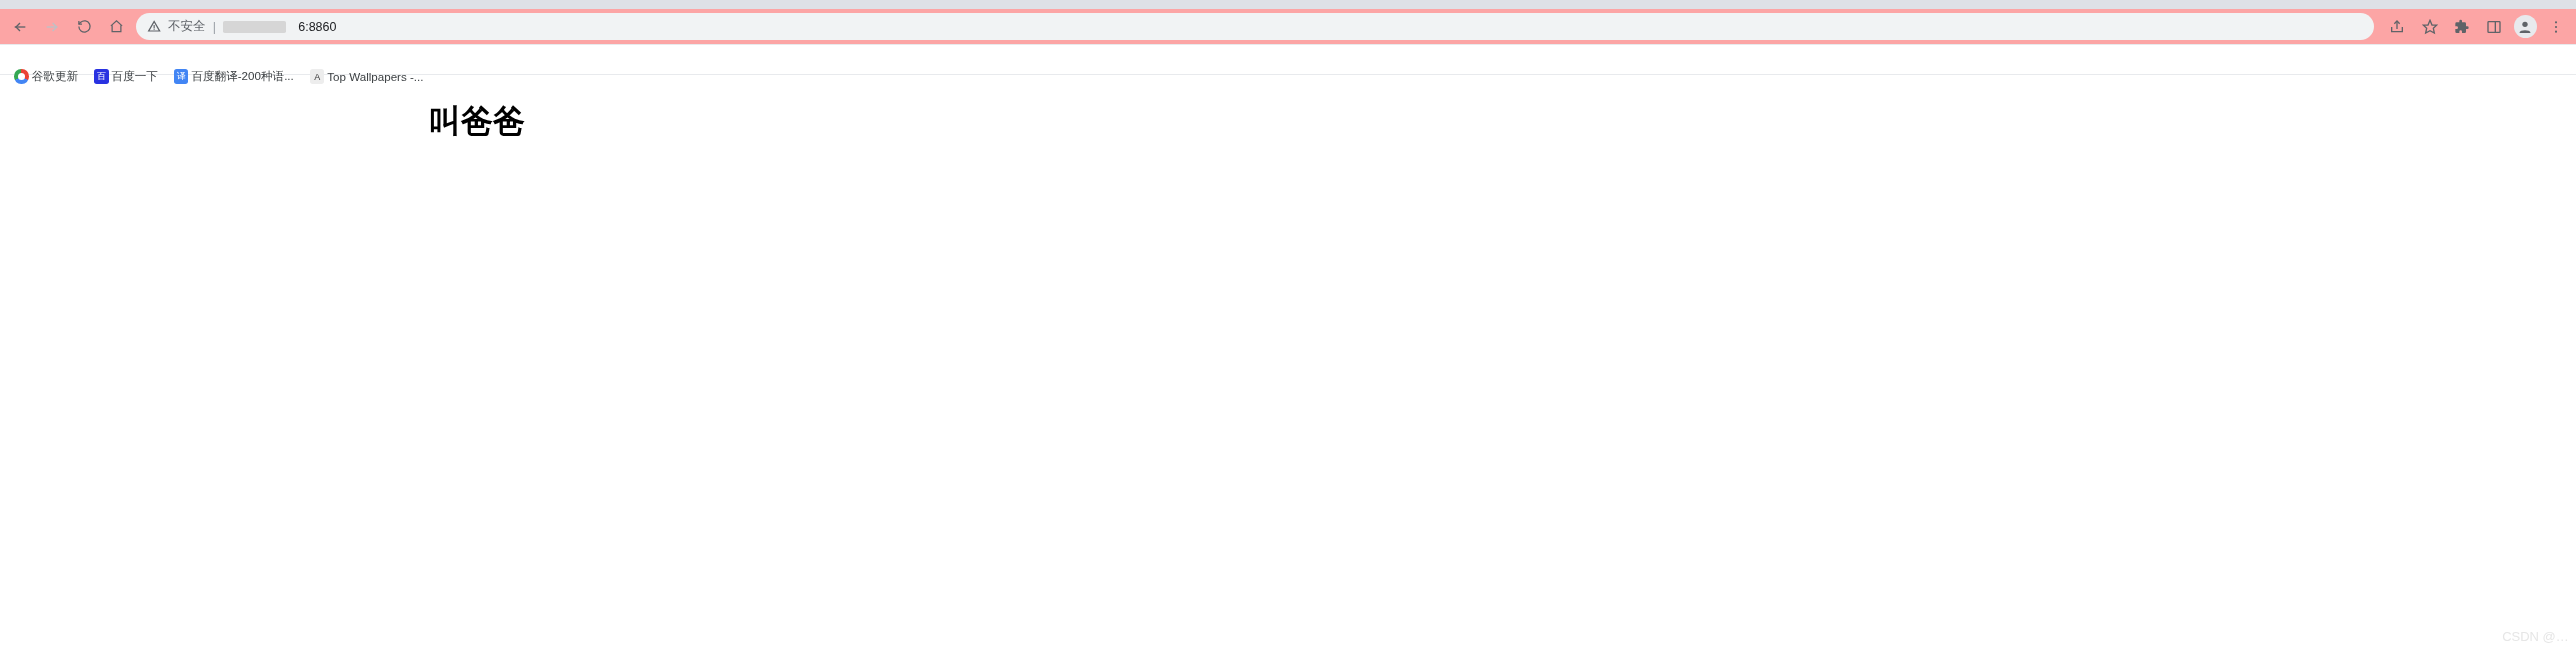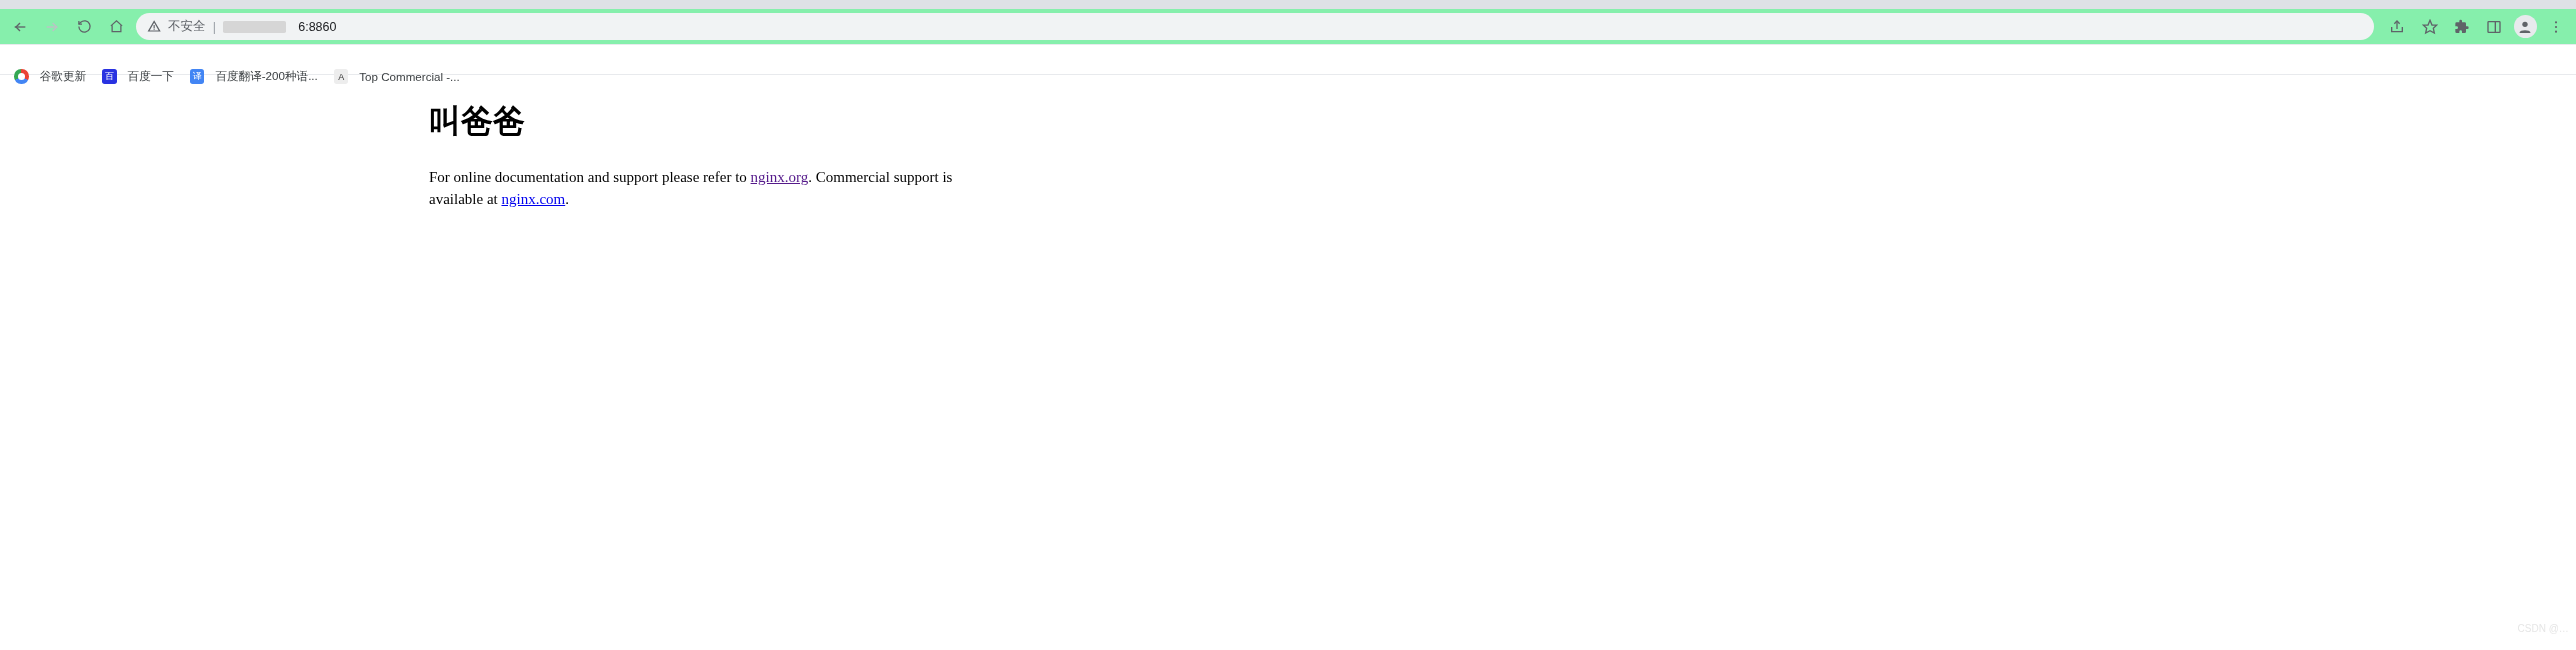--- a/index.html
+++ b/index.html
@@ -16,21 +16,21 @@
       display: flex;
       align-items: flex-end;
       padding-left: 7.2px;
       gap: 1.8px;
       overflow: hidden;
     }
 
     
     .toolbar {
       height: 36px;
-      background: #86efac;
+      background: #fca5a5;
       display: flex;
       align-items: center;
       padding: 0 7.2px;
       border-bottom: 0.9px solid #e8eaed;
     }
     .nav-buttons {
       display: flex;
       align-items: center;
       gap: 7.2px;
       margin-right: 7.2px;
@@ -115,21 +115,21 @@
       background: #ffffff;
       display: flex;
       align-items: center;
       padding: 0 9px;
       gap: 5.4px;
       border-bottom: 0.9px solid #e8eaed;
     }
     .bookmark {
       display: flex;
       align-items: center;
-      gap: 11px;
+      gap: 3px;
       padding: 3.6px 5.4px;
       border-radius: 3.6px;
       font-size: 11.6px;
       color: #3c4043;
       cursor: pointer;
       white-space: nowrap;
       margin-top: 34px;
     }
     .bookmark-icon {
       width: 14.3px;
@@ -191,22 +191,22 @@
       font-style: italic;
       font-size: 15px;
       color: #000;
       font-family: "Times New Roman", serif;
     }
 
     
     .watermark {
       position: fixed;
       right: 7.2px;
-      bottom: 16px;
-      font-size: 10px;
+      bottom: 6px;
+      font-size: 13px;
       color: #e6e6e6;
       pointer-events: none;
     }
   </style>
 </head>
 <body>
 
 <div class="tab-strip"></div>
 
 <div class="toolbar">
@@ -298,30 +298,27 @@
   <div class="bookmark">
     <span class="bookmark-icon bi-baidu">百</span>
     <span>百度一下</span>
   </div>
   <div class="bookmark">
     <span class="bookmark-icon bi-fanyi">译</span>
     <span>百度翻译-200种语...</span>
   </div>
   <div class="bookmark">
     <span class="bookmark-icon bi-wall">A</span>
-    <span>Top Commercial -...</span>
+    <span>Top Wallpapers -...</span>
   </div>
 </div>
 
 <div class="page-content">
   <div class="content-wrap">
     <h1 class="page-heading">叫爸爸</h1>
 
 
-    <p class="para">
-      <span>For online documentation and support please refer to </span><a href="#">nginx.org</a><span>. Commercial support is available at </span><a href="#" class="unvisited">nginx.com</a><span>.</span>
-    </p>
 
   </div>
 </div>
 
 <div class="watermark">CSDN @…</div>
 
 
 </body></html>

